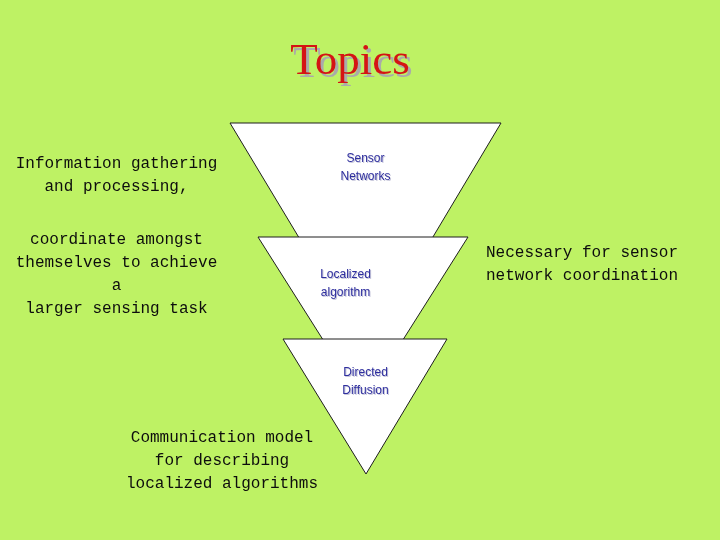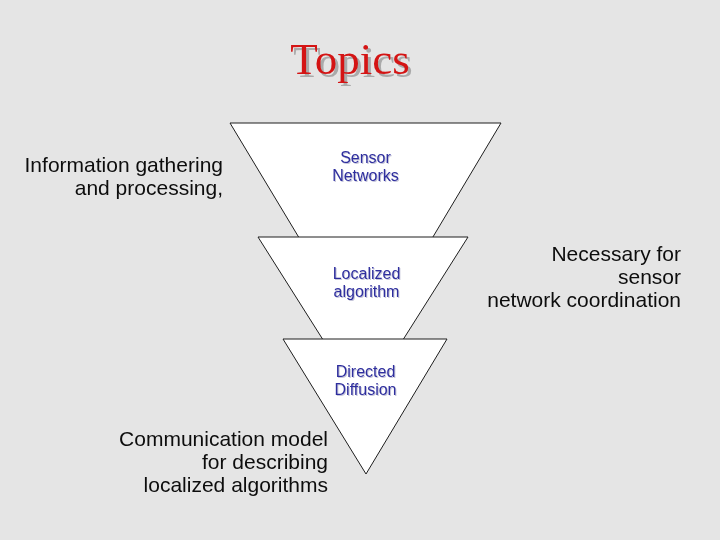--- a/index.html
+++ b/index.html
@@ -4,21 +4,21 @@
 <style>
   html, body {
     margin: 0;
     padding: 0;
     background: #ffffff;
   }
   .slide {
     position: relative;
     width: 720px;
     height: 540px;
-    background: #e5e5e5;
+    background: #bef264;
     overflow: hidden;
     font-family: "Liberation Serif", serif;
   }
   .slide-title {
     position: absolute;
     left: 230px;
     top: 34px;
     width: 240px;
     text-align: center;
     font-family: "Liberation Serif", serif;
@@ -39,34 +39,34 @@
   .funnel-svg polygon {
     fill: #ffffff;
     stroke: #1f1f1f;
     stroke-width: 1;
   }
   .tri-label {
     position: absolute;
     width: 125px;
     text-align: center;
     font-family: "Liberation Sans", sans-serif;
-    font-size: 16px;
+    font-size: 12px;
     line-height: 18px;
     color: #2e2e9e;
     text-shadow: 1px 1px 0 #c6c6da;
     white-space: pre-line;
   }
   .tri-label.t1 { left: 303px; top: 149px; }
-  .tri-label.t2 { left: 304px; top: 265px; }
+  .tri-label.t2 { left: 283px; top: 265px; }
   .tri-label.t3 { left: 303px; top: 363px; }
   .note {
     position: absolute;
-    text-align: right;
-    font-family: Liberation Sans, sans-serif;
-    font-size: 21px;
+    text-align: center;
+    font-family: Liberation Mono, monospace;
+    font-size: 16px;
     line-height: 23px;
     color: #0d0d0d;
     white-space: pre-line;
   }
   .note.left-note   { left: 10px;  top: 130px; width: 213px; }
   .note.right-note  { left: 483px; top: 242px; width: 198px; }
   .note.bottom-note { left: 116px; top: 427px; width: 212px; }
   .note .para2 { margin-top: 7px; }
 </style>
 </head>
@@ -87,20 +87,23 @@
 
   <div class="tri-label t2">Localized
 algorithm</div>
 
   <div class="tri-label t3">Directed
 Diffusion</div>
 
   <div class="note left-note">
     <div class="para1">Information gathering
 and processing,</div>
+    <div class="para2">coordinate amongst
+themselves to achieve a
+larger sensing task</div>
   </div>
 
   <div class="note right-note">Necessary for sensor
 network coordination</div>
 
   <div class="note bottom-note">Communication model
 for describing
 localized algorithms</div>
 
 </div>

